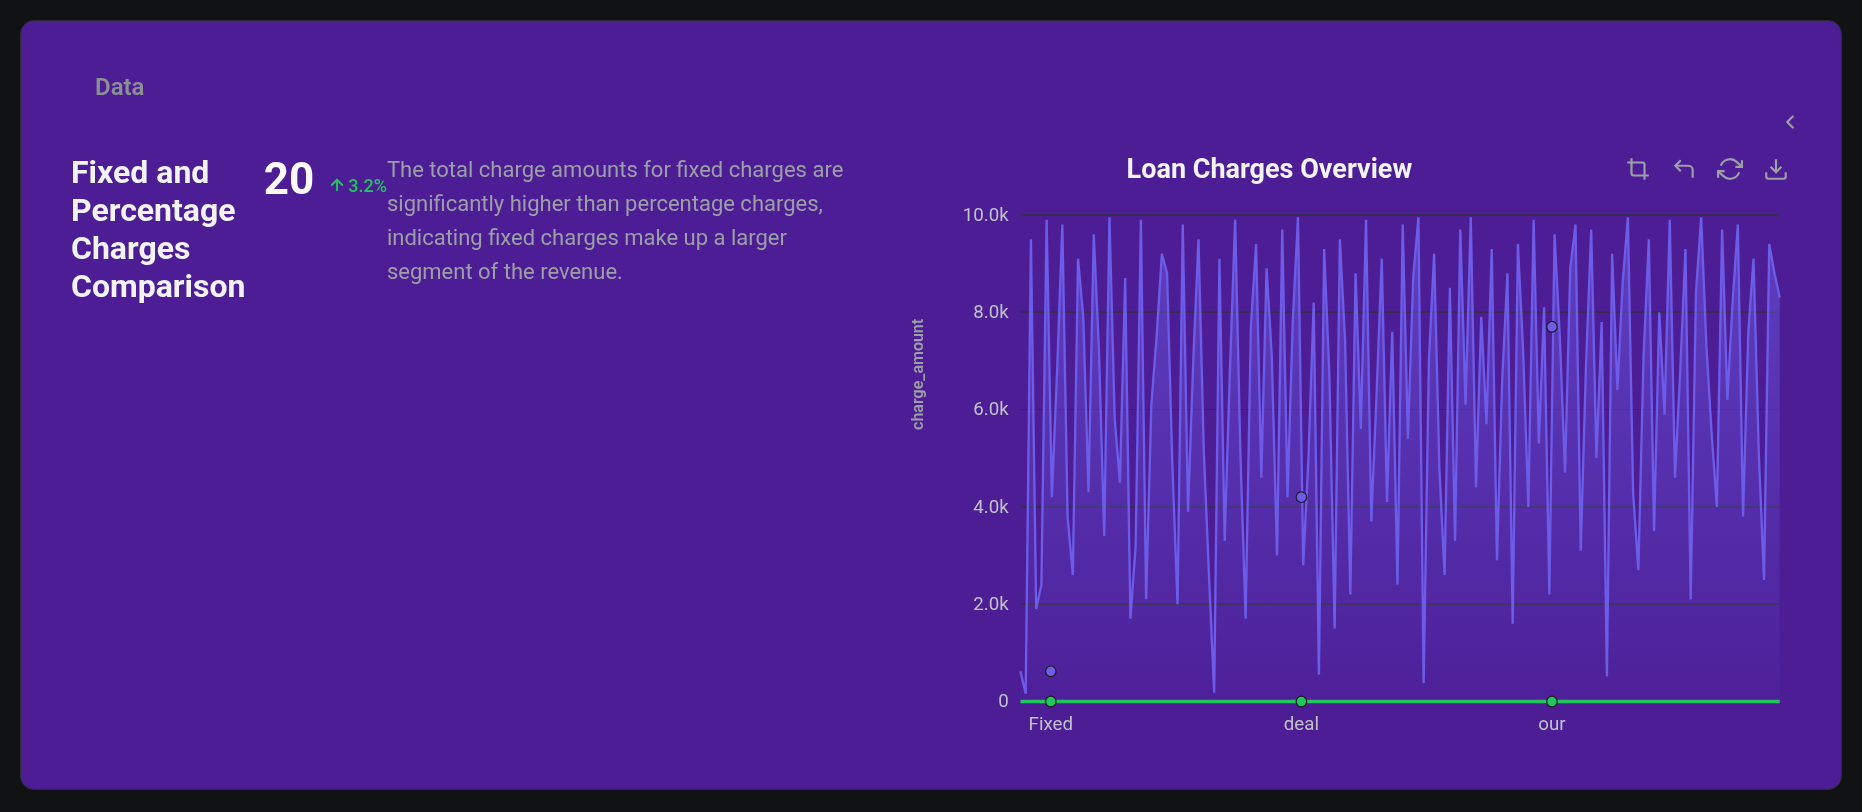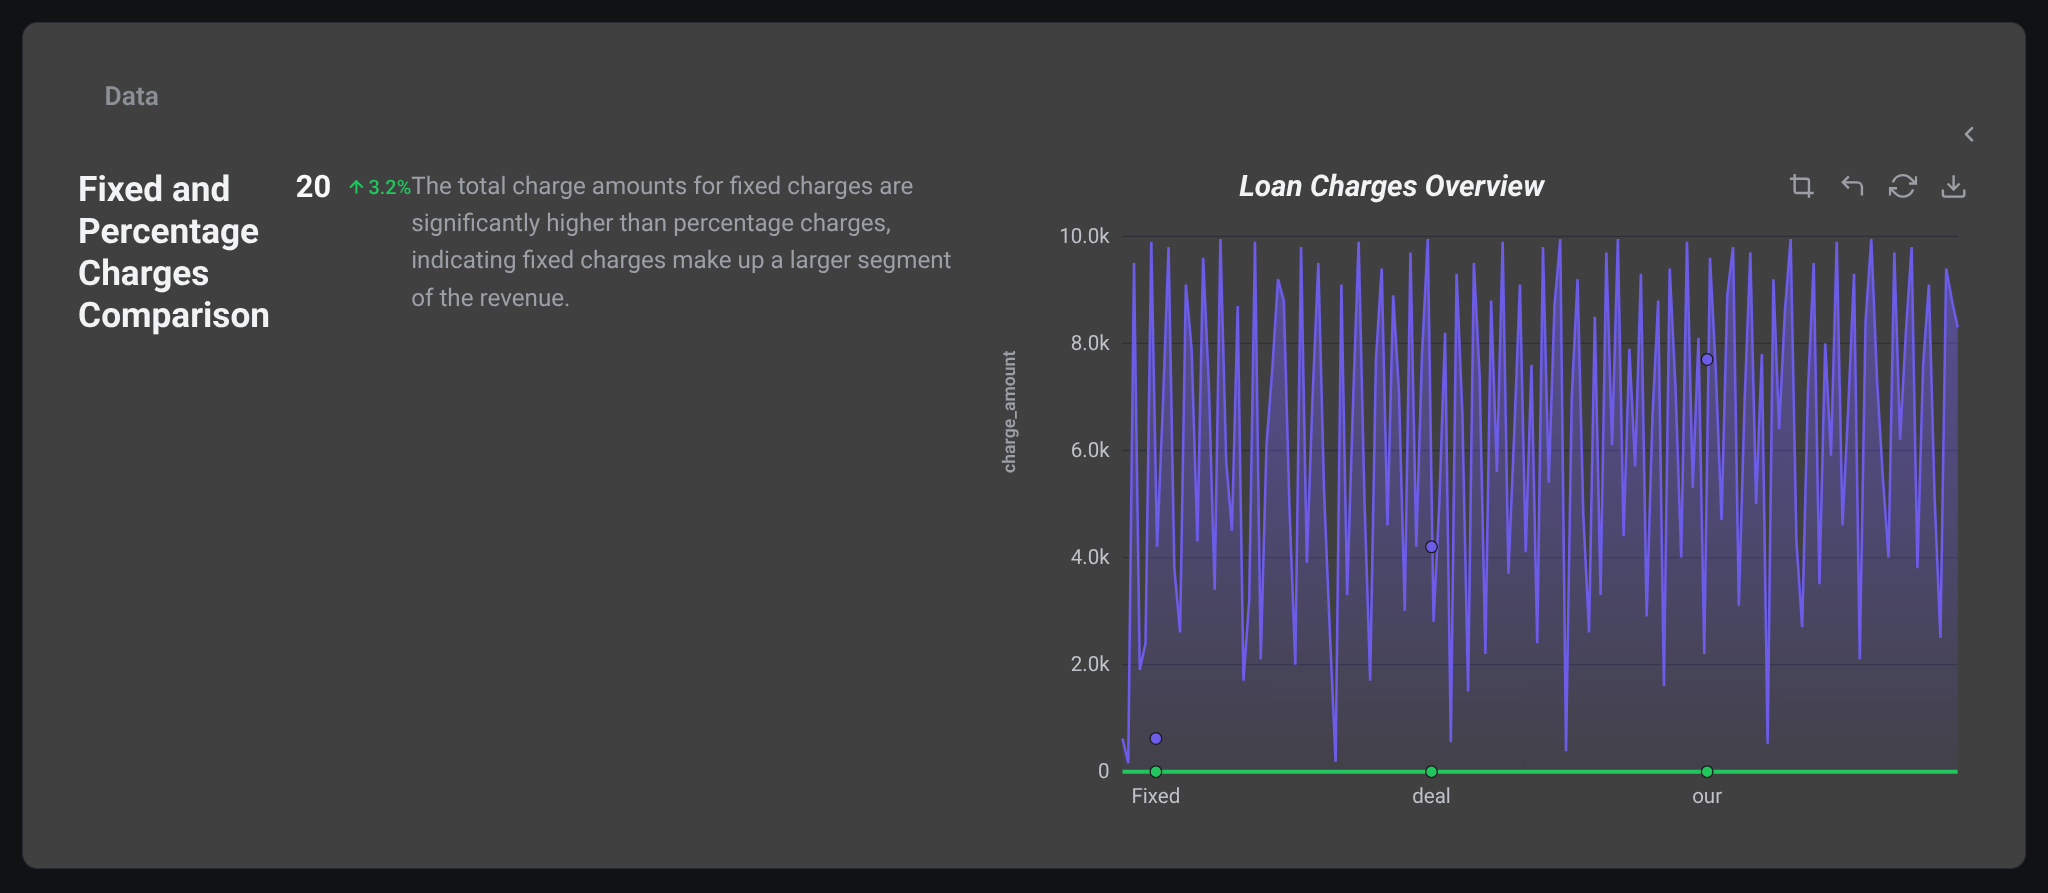--- a/index.html
+++ b/index.html
@@ -5,21 +5,21 @@
   * { box-sizing: border-box; margin: 0; padding: 0; }
   body {
     background: #111214;
     color: #e5e5e5;
     font-family: -apple-system, BlinkMacSystemFont, "Segoe UI", Roboto, sans-serif;
     padding: 20px;
   }
   .card {
     border: 1px solid #2a2d33;
     border-radius: 14px;
-    background: #404040;
+    background: #4c1d95;
     width: 100%;
     height: 770px;
     padding: 40px 50px;
     position: relative;
     display: flex;
     flex-direction: column;
   }
   .tabs {
     display: flex;
     gap: 0;
@@ -64,21 +64,21 @@
     color: #f2f3f4;
     margin-bottom: 22px;
   }
   .metric-row {
     display: flex;
     align-items: baseline;
     gap: 14px;
     margin-bottom: 22px;
   }
   .metric-value {
-    font-size: 28px;
+    font-size: 44px;
     font-weight: 700;
     color: #fafafa;
   }
   .metric-delta {
     color: #22c55e;
     font-size: 18px;
     font-weight: 500;
     display: inline-flex;
     align-items: center;
     gap: 2px;
@@ -92,21 +92,20 @@
     flex: 1;
     display: flex;
     flex-direction: column;
   }
   .chart-header {
     display: flex;
     align-items: center;
     justify-content: flex-end;
     gap: 24px;
     margin-bottom: 18px;
-    font-style: italic;
   }
   .chart-title {
     font-size: 27px;
     font-weight: 700;
     color: #f2f3f4;
     margin-right: auto;
     margin-left: 200px;
   }
   .chart-toolbar {
     display: flex;

